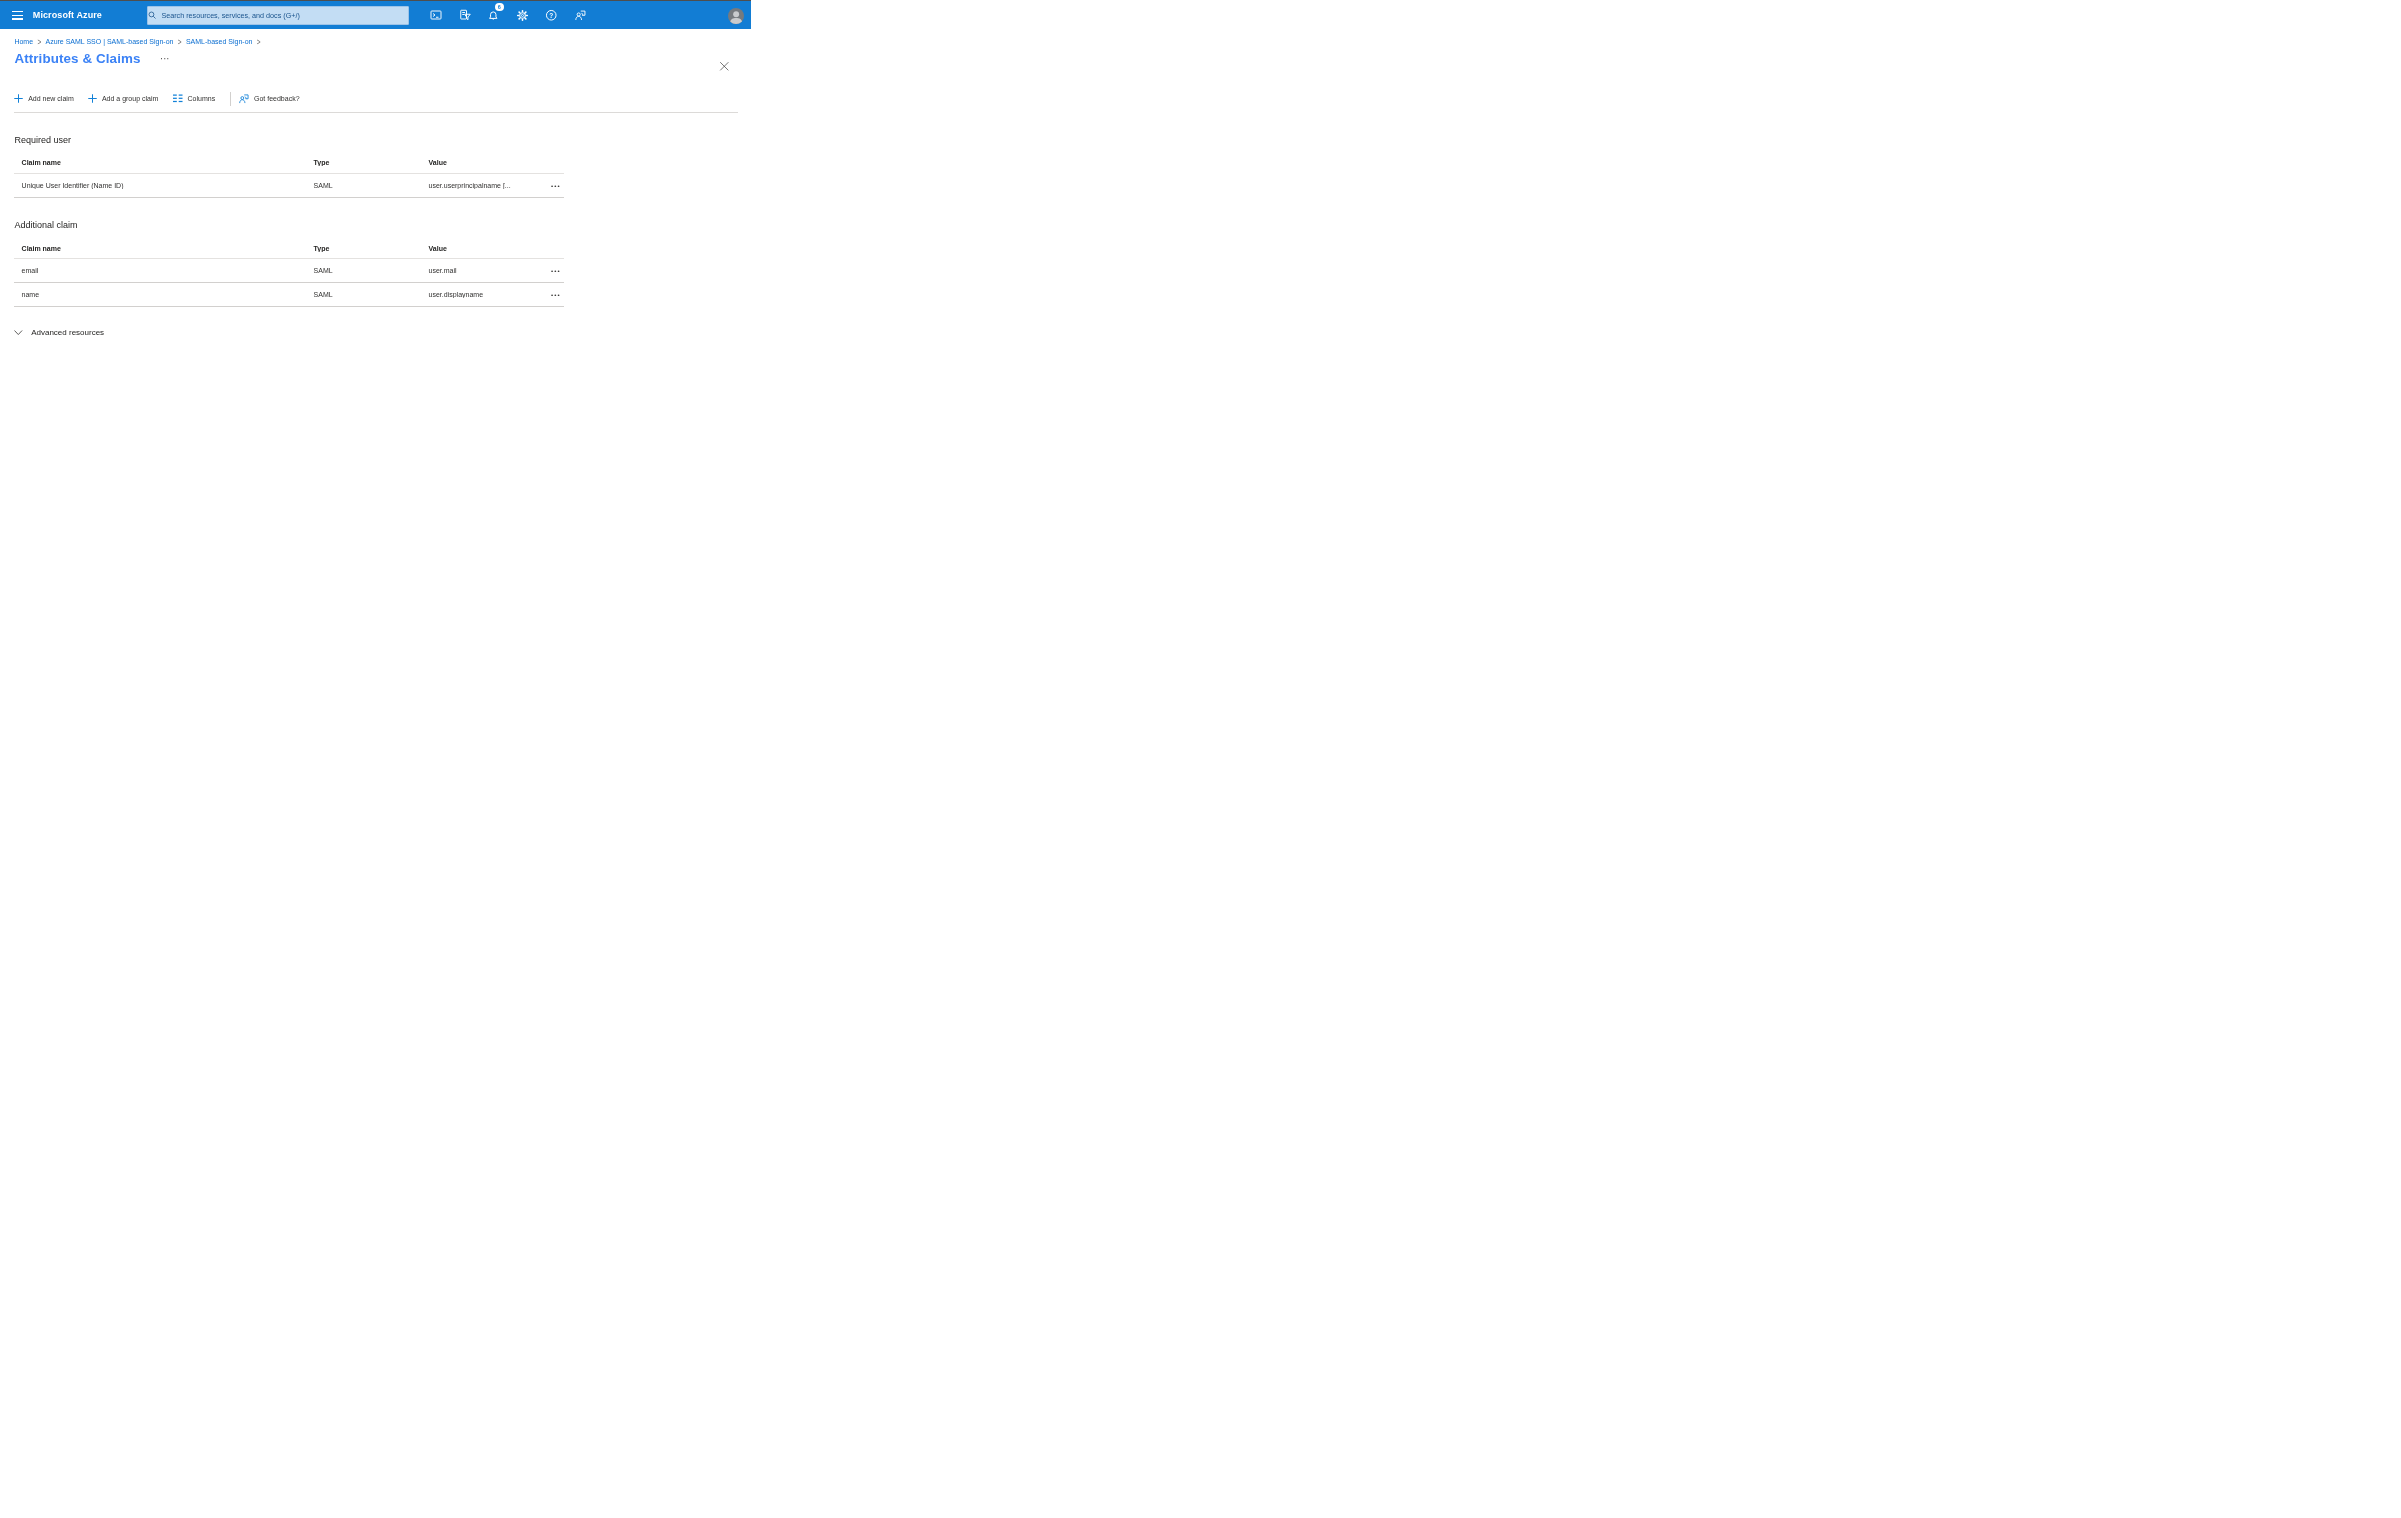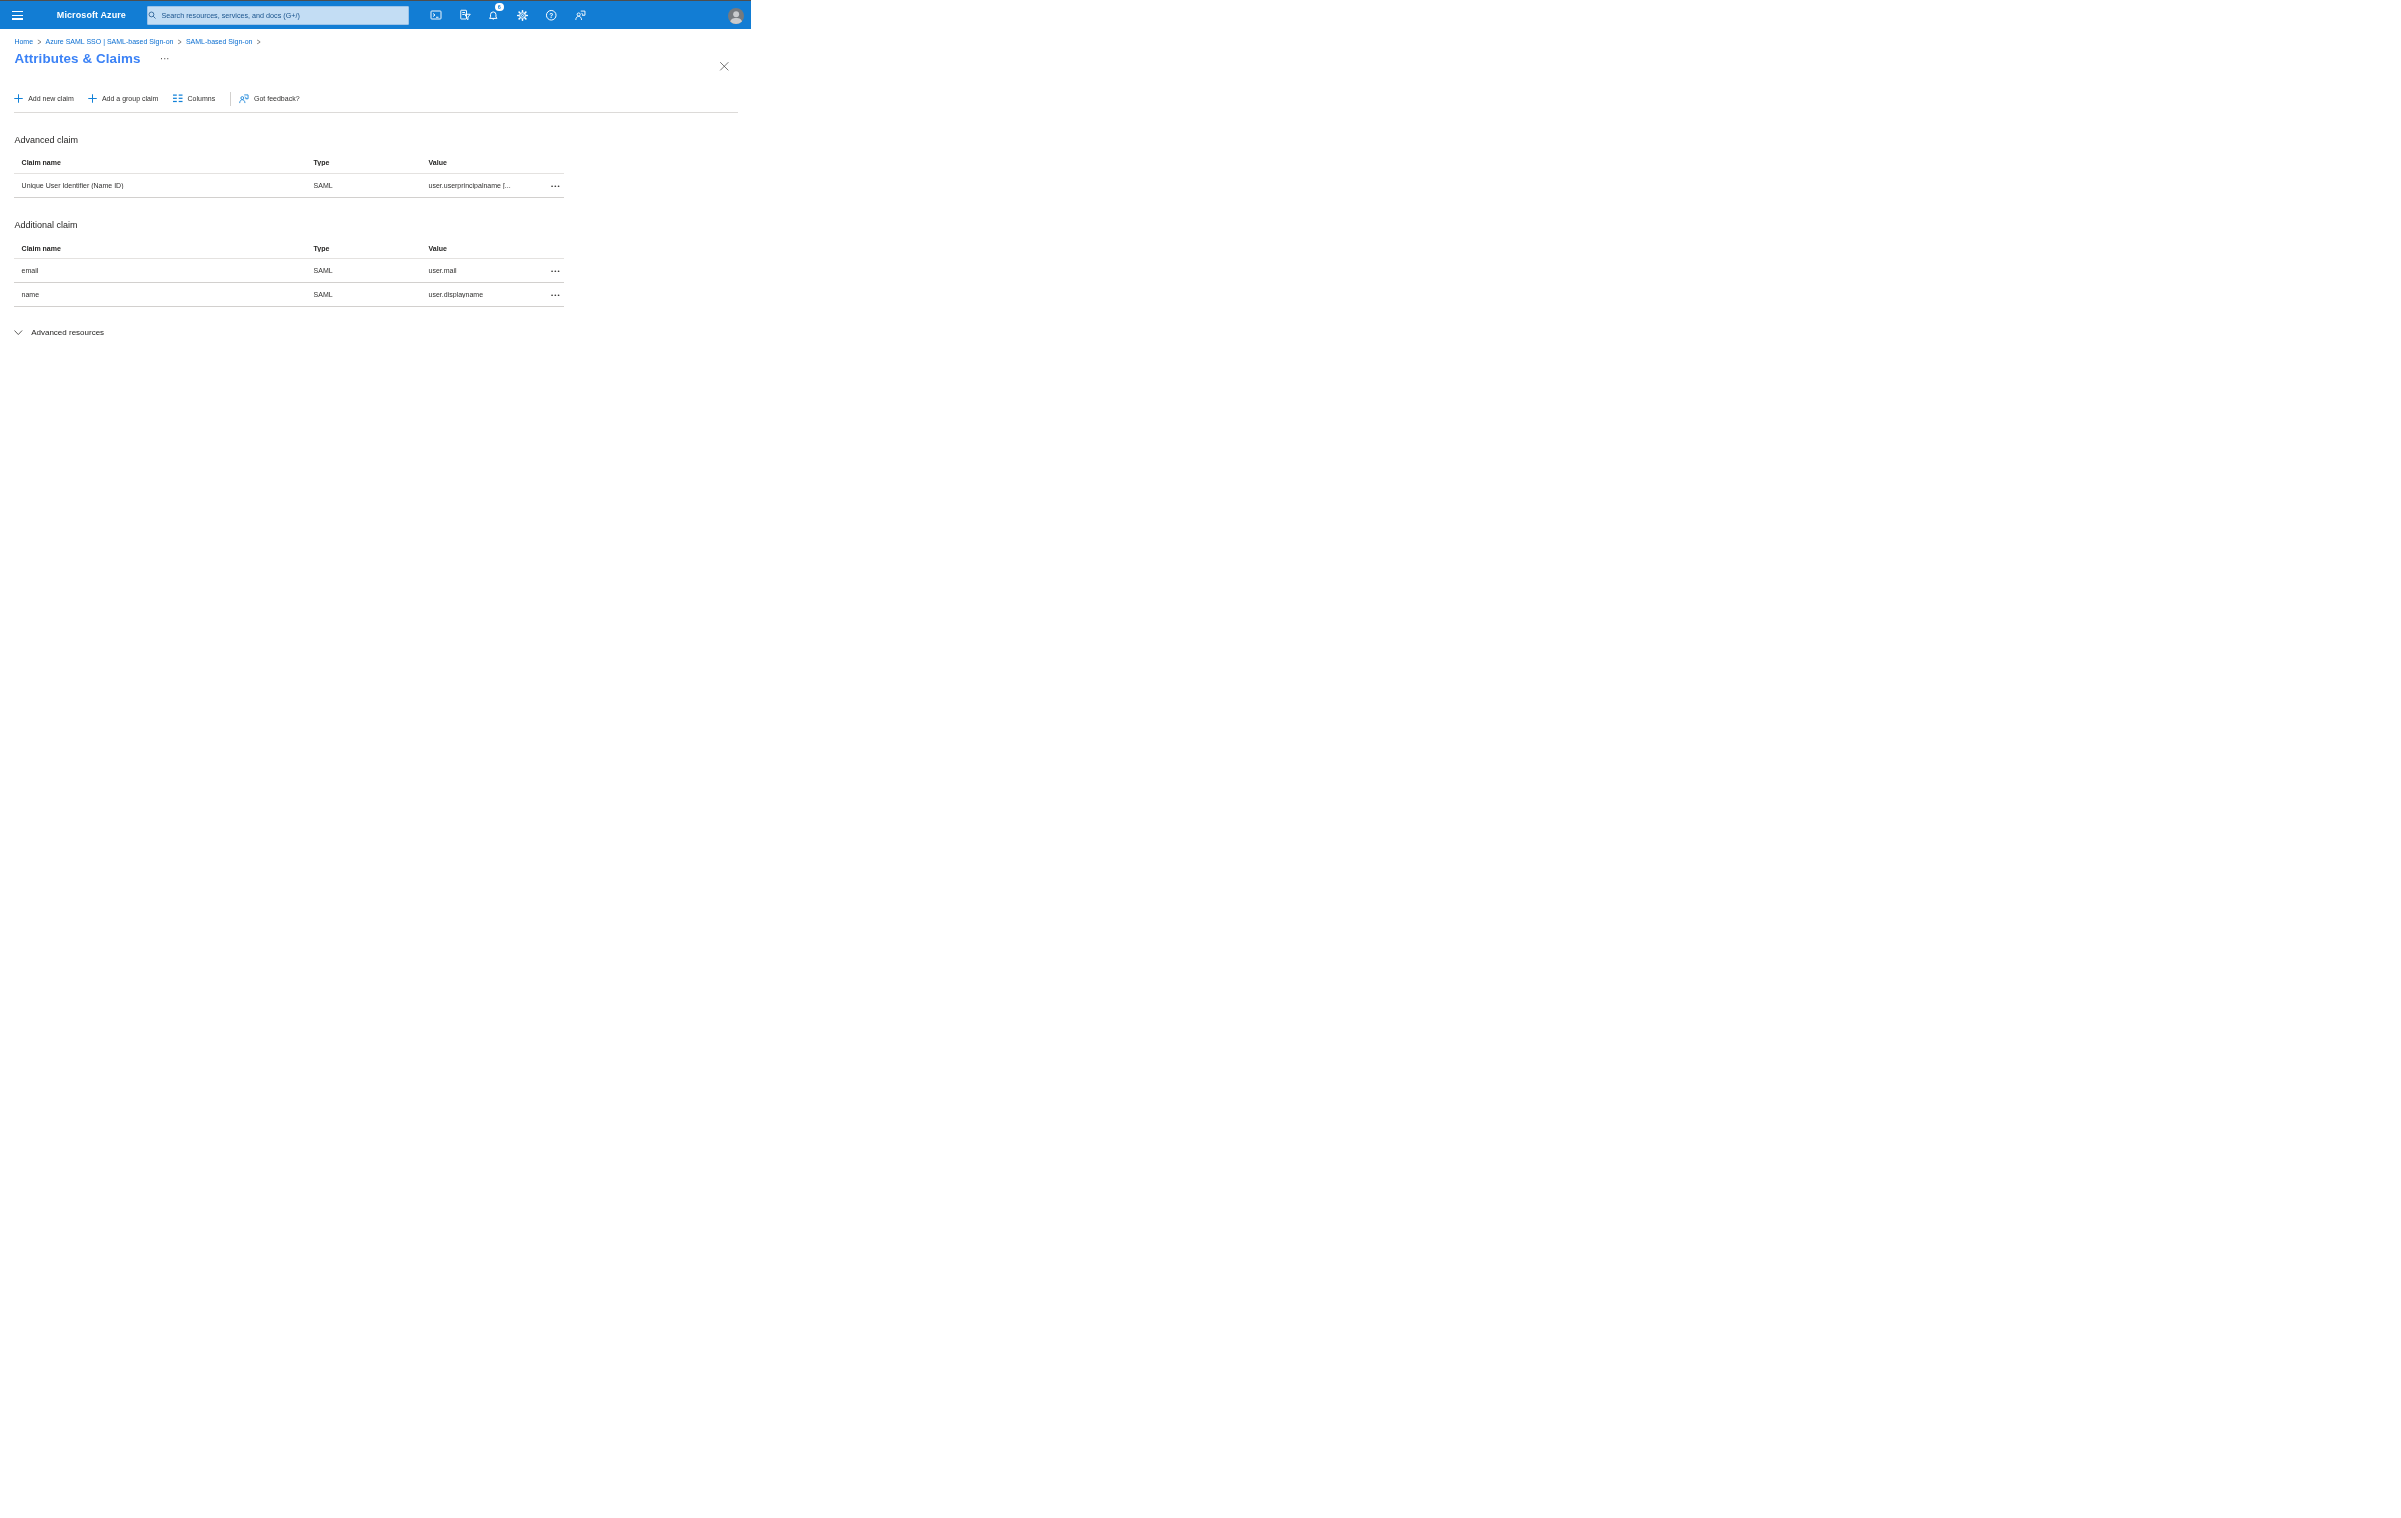--- a/index.html
+++ b/index.html
@@ -16,21 +16,21 @@
     position:relative; width:100%;
   }
   .hamburger {
     width:23px; height:28px; display:flex; flex-direction:column;
     justify-content:center; align-items:center; gap:2.4px; cursor:pointer;
     margin-left:5.8px;
   }
   .hamburger .bar { width:10.6px; height:1.2px; background:#ffffff; }
   .brand {
     color:#ffffff; font-size:9px; font-weight:700; letter-spacing:0.1px;
-    margin-left:28px; white-space:nowrap;
+    margin-left:4px; white-space:nowrap;
   }
   .searchbox {
     position:absolute; left:147px; top:4.8px; width:262px; height:19px;
     background:#c3ddf4; border:0.5px solid #9cc3e8; border-radius:1px;
     display:flex; align-items:center; padding:0 0;
   }
   .searchbox svg { flex:0 0 auto; margin-right:4.8px; }
   .searchbox input {
     border:none; outline:none; background:transparent; width:100%;
     font-family:"Liberation Sans", sans-serif;
@@ -215,21 +215,21 @@
         <polyline points="13,4 21,4 21,12 16.5,12"></polyline>
         <polyline points="14.5,7.5 16.5,10 16.5,12.8"></polyline>
         <circle cx="9" cy="10.5" r="3"></circle>
         <path d="M3.5 21 c0 -4.5 2.8 -7 5.5 -7 s5.5 2.5 5.5 7"></path>
       </svg>
       <span class="cmd-label">Got feedback?</span>
     </div>
   </div>
   <div class="toolbar-divider"></div>
 
-  <h2 class="section-heading">Advanced claim</h2>
+  <h2 class="section-heading">Required user</h2>
   <div class="claims-table">
     <div class="t-row t-head">
       <div class="t-cell">Claim name</div>
       <div class="t-cell">Type</div>
       <div class="t-cell">Value</div>
       <div></div>
     </div>
     <div class="t-row t-data">
       <div class="t-cell">Unique User Identifier (Name ID)</div>
       <div class="t-cell">SAML</div>

